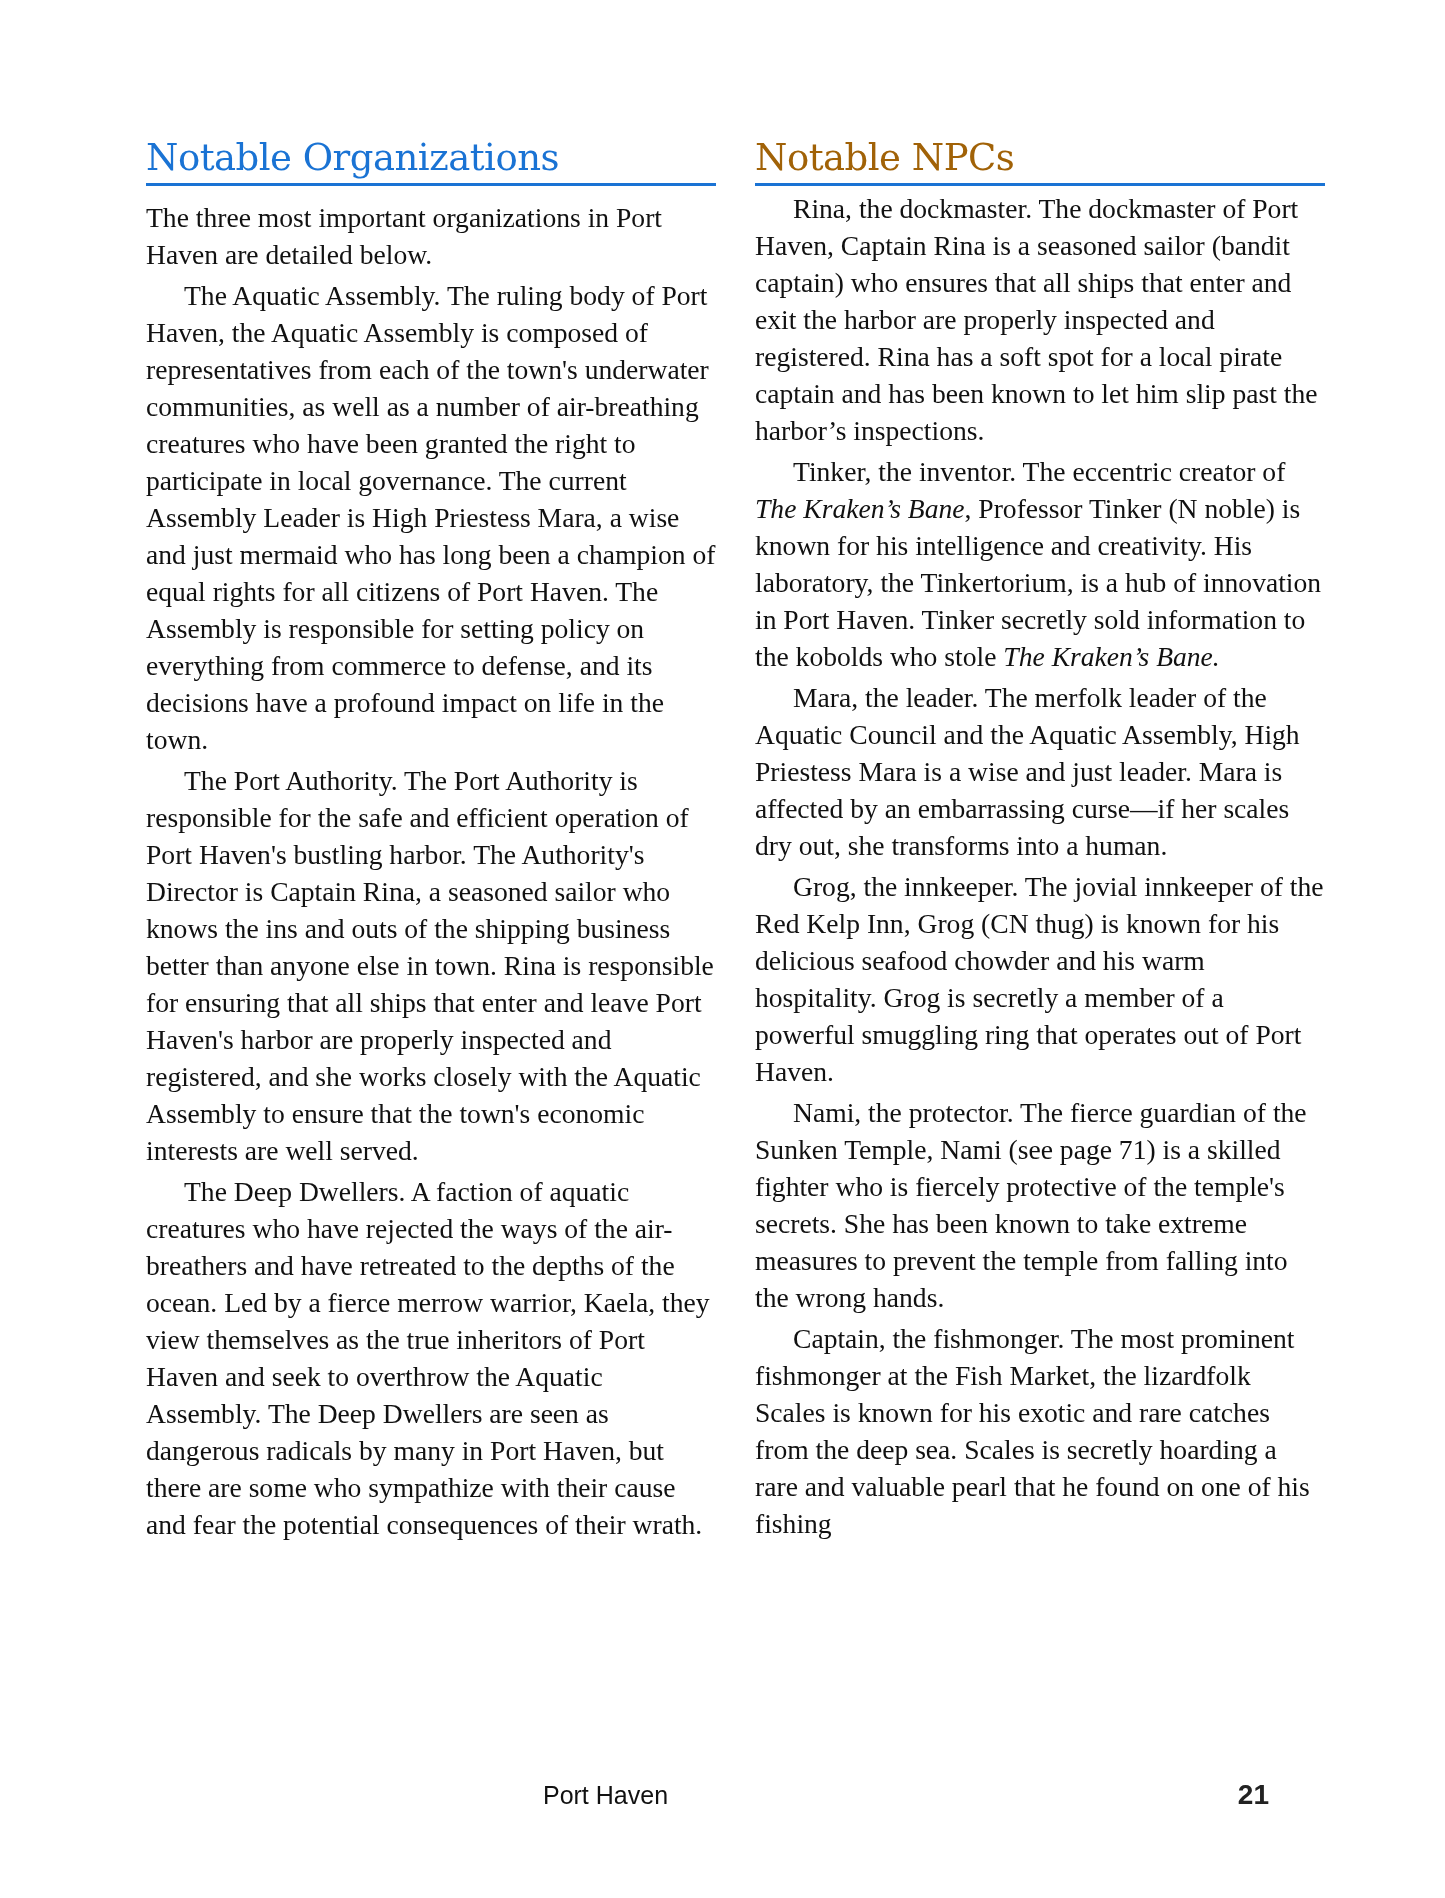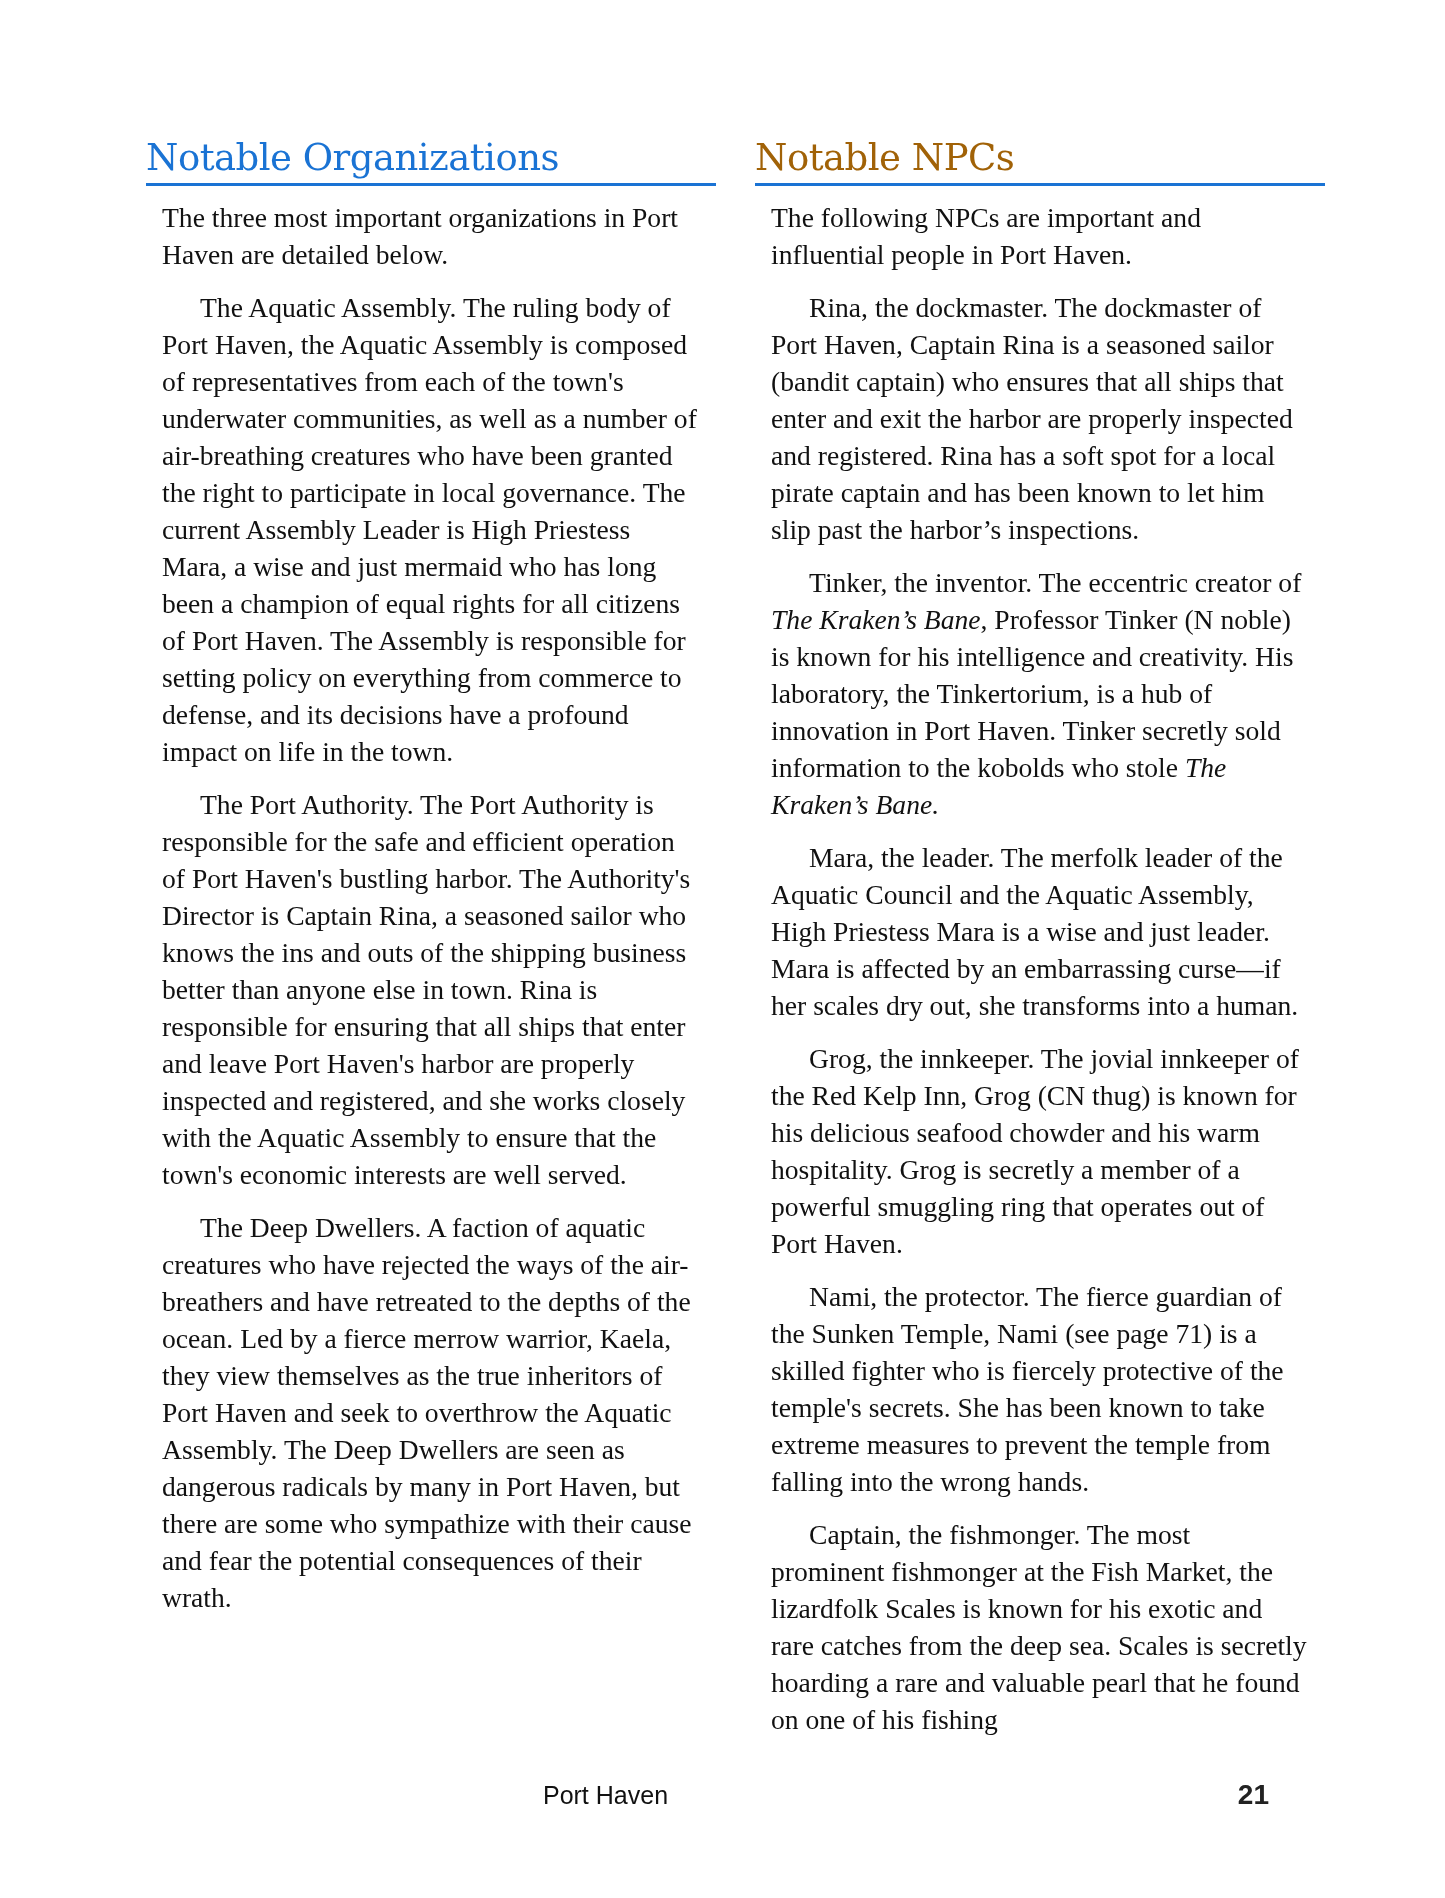--- a/index.html
+++ b/index.html
@@ -17,21 +17,21 @@
       padding: 0 0 3px 0;
       font-weight: normal;
       letter-spacing: -0.5px;
       border-bottom: 3px solid #1a73d4;
     }
     .body-text {
       font-family: "Liberation Serif", serif;
       font-size: 27.6px;
       line-height: 37px;
       color: #111;
-      margin: 16px;
+      margin: 0;
     }
     .intro { margin-top: 13px; }
     .entry { text-indent: 38px; margin-top: 4px; }
     .entry b, .intro b { font-weight: normal; }
     .footer-title {
       position: absolute; left: 0; width: 1211px; top: 1781px; text-align: center;
       font-family: "Liberation Sans", sans-serif; font-size: 25px; color: #111;
     }
     .footer-page {
       position: absolute; right: 176px; top: 1779px;
@@ -49,21 +49,20 @@
 
     <p class="body-text entry"><b>The Aquatic Assembly.</b><span> The ruling body of Port Haven, the Aquatic Assembly is composed of representatives from each of the town's underwater communities, as well as a number of air-breathing creatures who have been granted the right to participate in local governance. The current Assembly Leader is High Priestess Mara, a wise and just mermaid who has long been a champion of equal rights for all citizens of Port Haven. The Assembly is responsible for setting policy on everything from commerce to defense, and its decisions have a profound impact on life in the town.</span></p>
 
     <p class="body-text entry"><b>The Port Authority.</b><span> The Port Authority is responsible for the safe and efficient operation of Port Haven's bustling harbor. The Authority's Director is Captain Rina, a seasoned sailor who knows the ins and outs of the shipping business better than anyone else in town. Rina is responsible for ensuring that all ships that enter and leave Port Haven's harbor are properly inspected and registered, and she works closely with the Aquatic Assembly to ensure that the town's economic interests are well served.</span></p>
 
     <p class="body-text entry"><b>The Deep Dwellers.</b><span> A faction of aquatic creatures who have rejected the ways of the air-breathers and have retreated to the depths of the ocean. Led by a fierce merrow warrior, Kaela, they view themselves as the true inheritors of Port Haven and seek to overthrow the Aquatic Assembly. The Deep Dwellers are seen as dangerous radicals by many in Port Haven, but there are some who sympathize with their cause and fear the potential consequences of their wrath.</span></p>
   </section>
 
   <section class="col col-right">
     <h2 class="heading" style="color: #a16207; border-bottom-color: rgb(26, 115, 212);">Notable NPCs</h2>
-    <p class="body-text intro">The following NPCs are important and influential people in Port Haven.</p>
 
     <p class="body-text entry"><b>Rina, the dockmaster.</b><span> The dockmaster of Port Haven, Captain Rina is a seasoned sailor (</span><b>bandit captain</b><span>) who ensures that all ships that enter and exit the harbor are properly inspected and registered. Rina has a soft spot for a local pirate captain and has been known to let him slip past the harbor’s inspections.</span></p>
 
     <p class="body-text entry"><b>Tinker, the inventor.</b><span> The eccentric creator of </span><i>The Kraken’s Bane</i><span>, Professor Tinker (N </span><b>noble</b><span>) is known for his intelligence and creativity. His laboratory, the Tinkertorium, is a hub of innovation in Port Haven. Tinker secretly sold information to the kobolds who stole </span><i>The Kraken’s Bane.</i><span></span></p>
 
     <p class="body-text entry"><b>Mara, the leader.</b><span> The </span><b>merfolk</b><span> leader of the Aquatic Council and the Aquatic Assembly, High Priestess Mara is a wise and just leader. Mara is affected by an embarrassing curse—if her scales dry out, she transforms into a human.</span></p>
 
     <p class="body-text entry"><b>Grog, the innkeeper.</b><span> The jovial innkeeper of the Red Kelp Inn, Grog (CN </span><b>thug</b><span>) is known for his delicious seafood chowder and his warm hospitality. Grog is secretly a member of a powerful smuggling ring that operates out of Port Haven.</span></p>
 
     <p class="body-text entry"><b>Nami, the protector.</b><span> The fierce guardian of the Sunken Temple, Nami (see page 71) is a skilled fighter who is fiercely protective of the temple's secrets. She has been known to take extreme measures to prevent the temple from falling into the wrong hands.</span></p>

